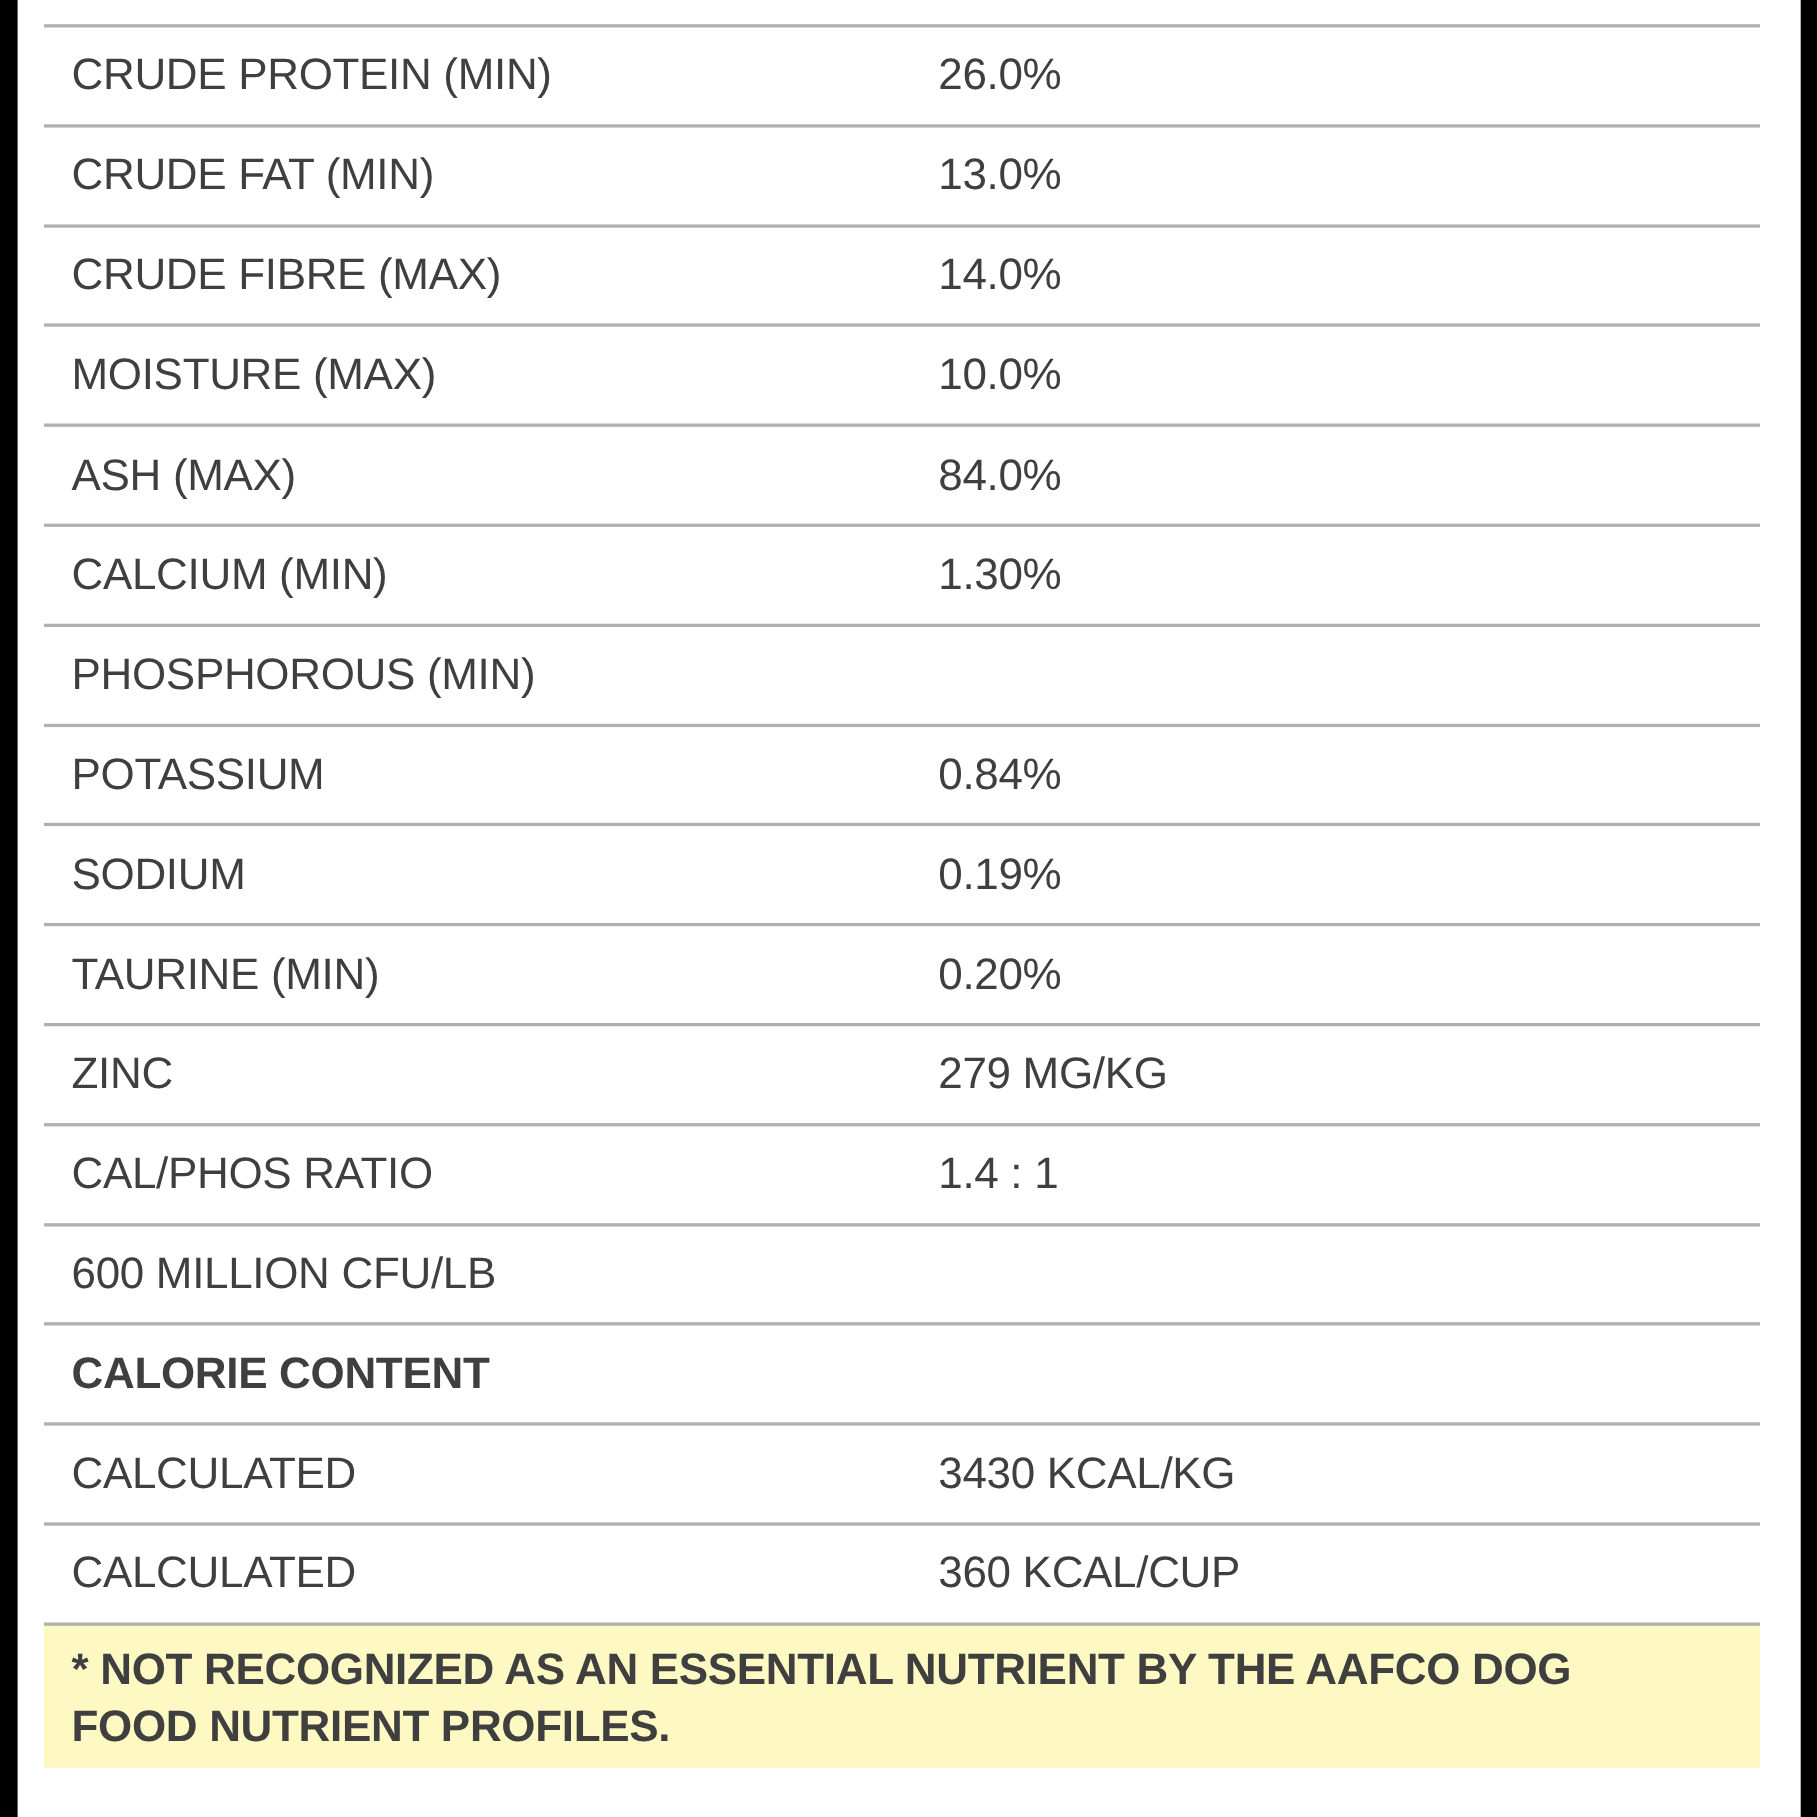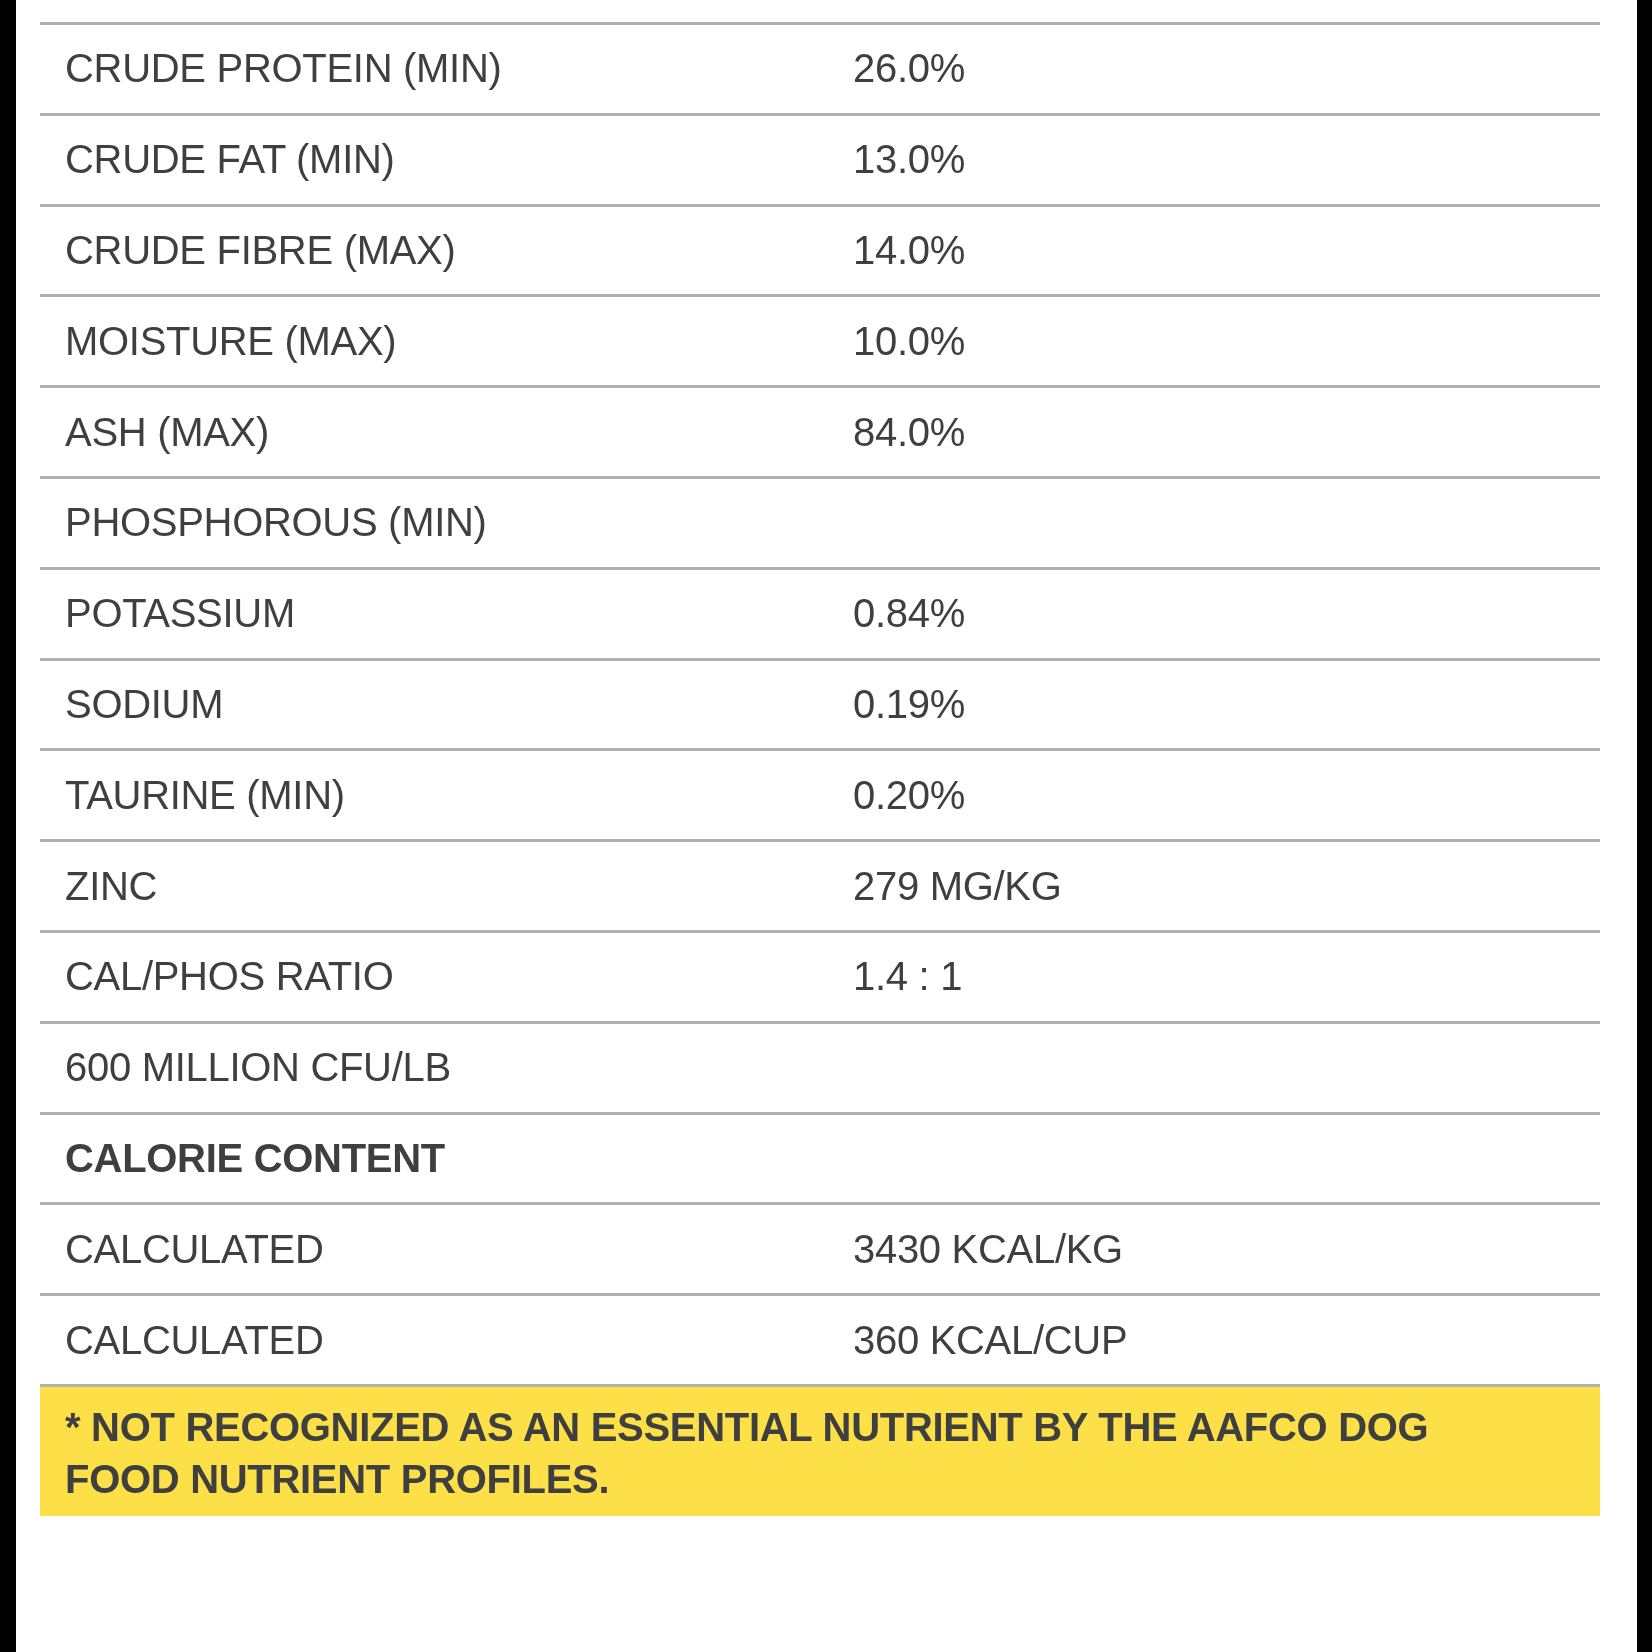--- a/index.html
+++ b/index.html
@@ -38,21 +38,21 @@
   }
   .row .value {
     flex:1;
     white-space:nowrap;
   }
   .row.section-row .label { font-weight:bold; }
   .footnote {
     box-sizing:border-box;
     height:132px;
     border-top:3px solid #b0b0b0;
-    background:#fde047;
+    background:#fef9c3;
     padding:14px 25px 0 25px;
     color:#3f3f3f;
     font-size:40px;
     font-weight:bold;
     letter-spacing:-0.3px;
     line-height:1.3;
   }
   .footnote .footnote-text {
     display:block;
     max-width:1380px;
@@ -85,20 +85,24 @@
     <div class="row">
       <span class="label">MOISTURE (MAX)</span>
       <span class="value">10.0%</span>
     </div>
 
     <div class="row">
       <span class="label">ASH (MAX)</span>
       <span class="value">84.0%</span>
     </div>
 
+    <div class="row">
+      <span class="label">CALCIUM (MIN)</span>
+      <span class="value">1.30%</span>
+    </div>
 
     <div class="row">
       <span class="label">PHOSPHOROUS (MIN)</span>
     </div>
 
     <div class="row">
       <span class="label">POTASSIUM</span>
       <span class="value">0.84%</span>
     </div>
 

